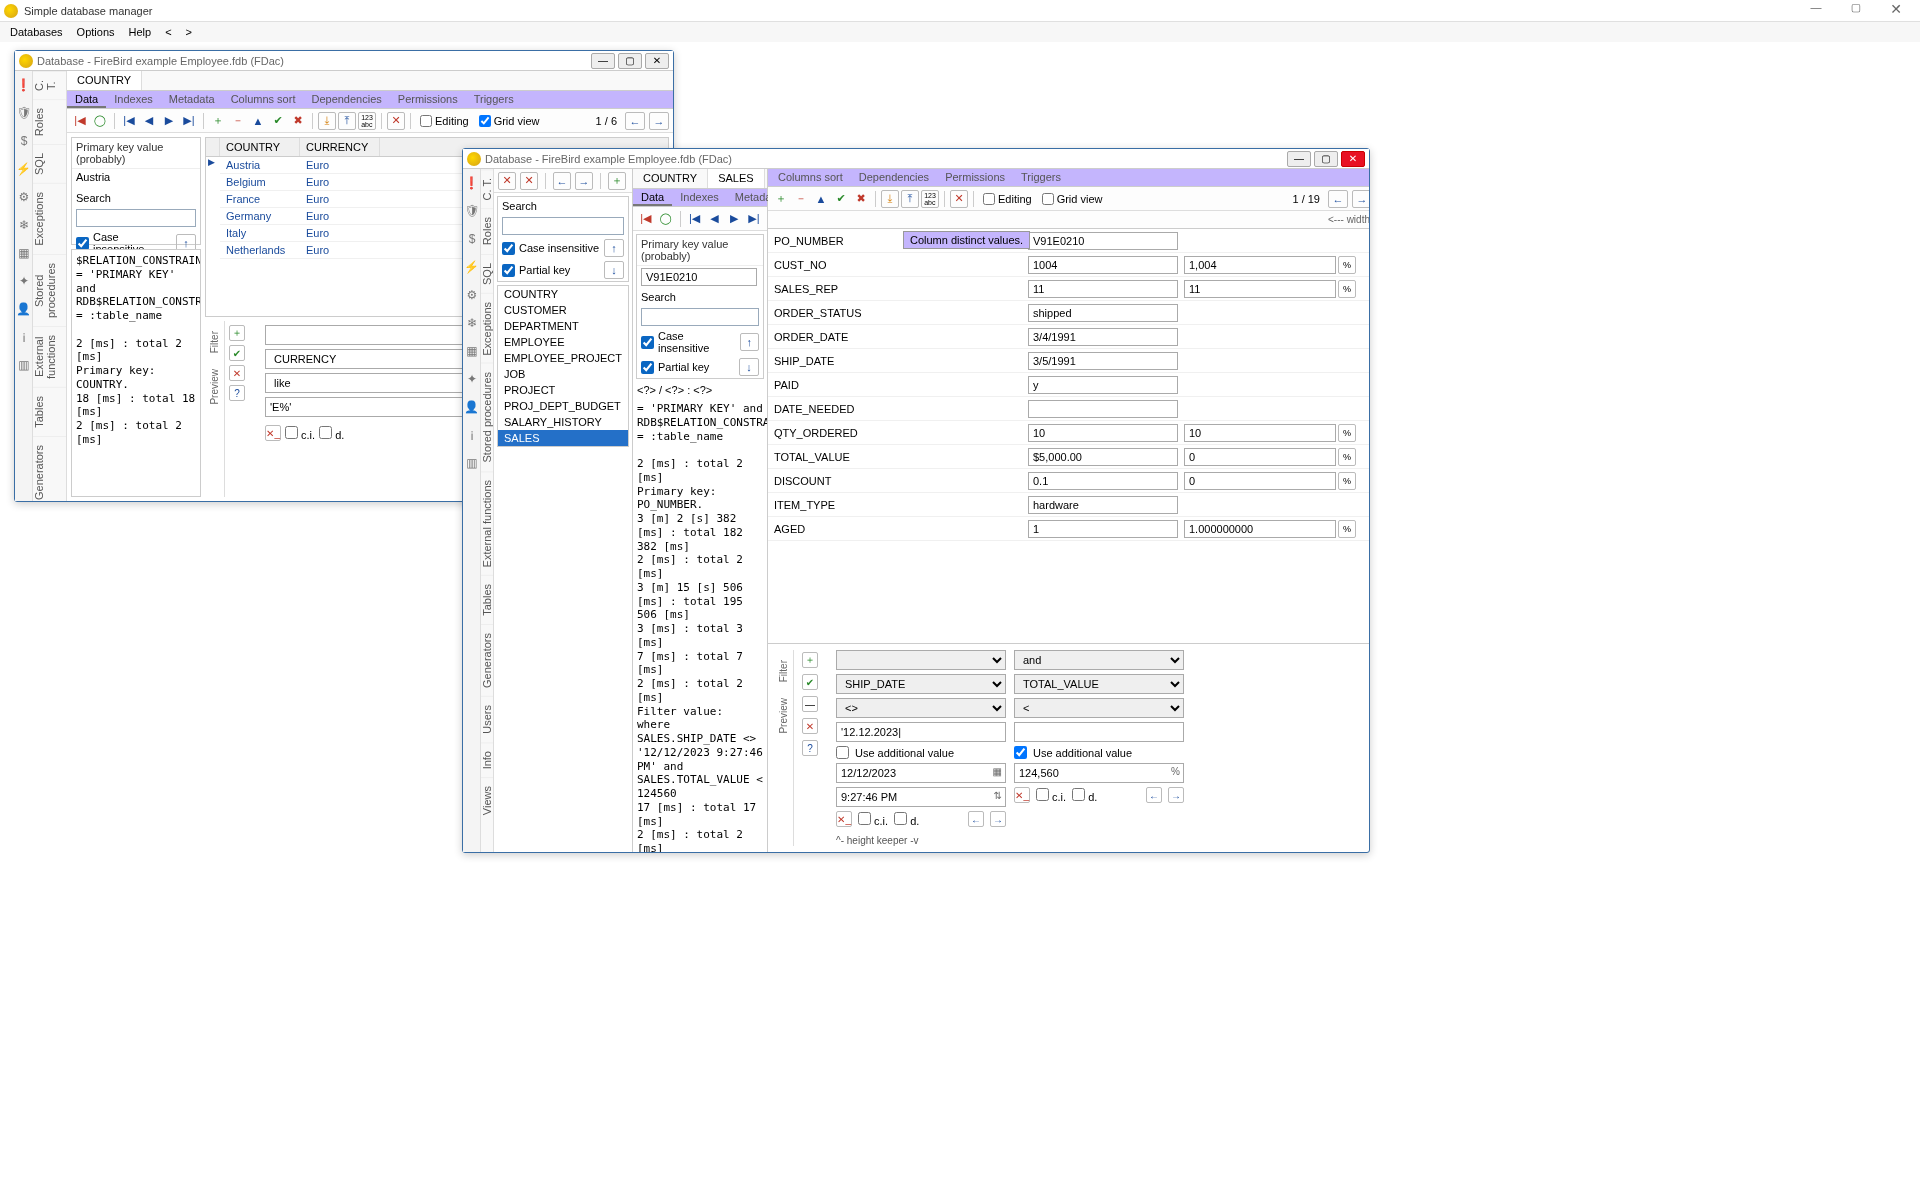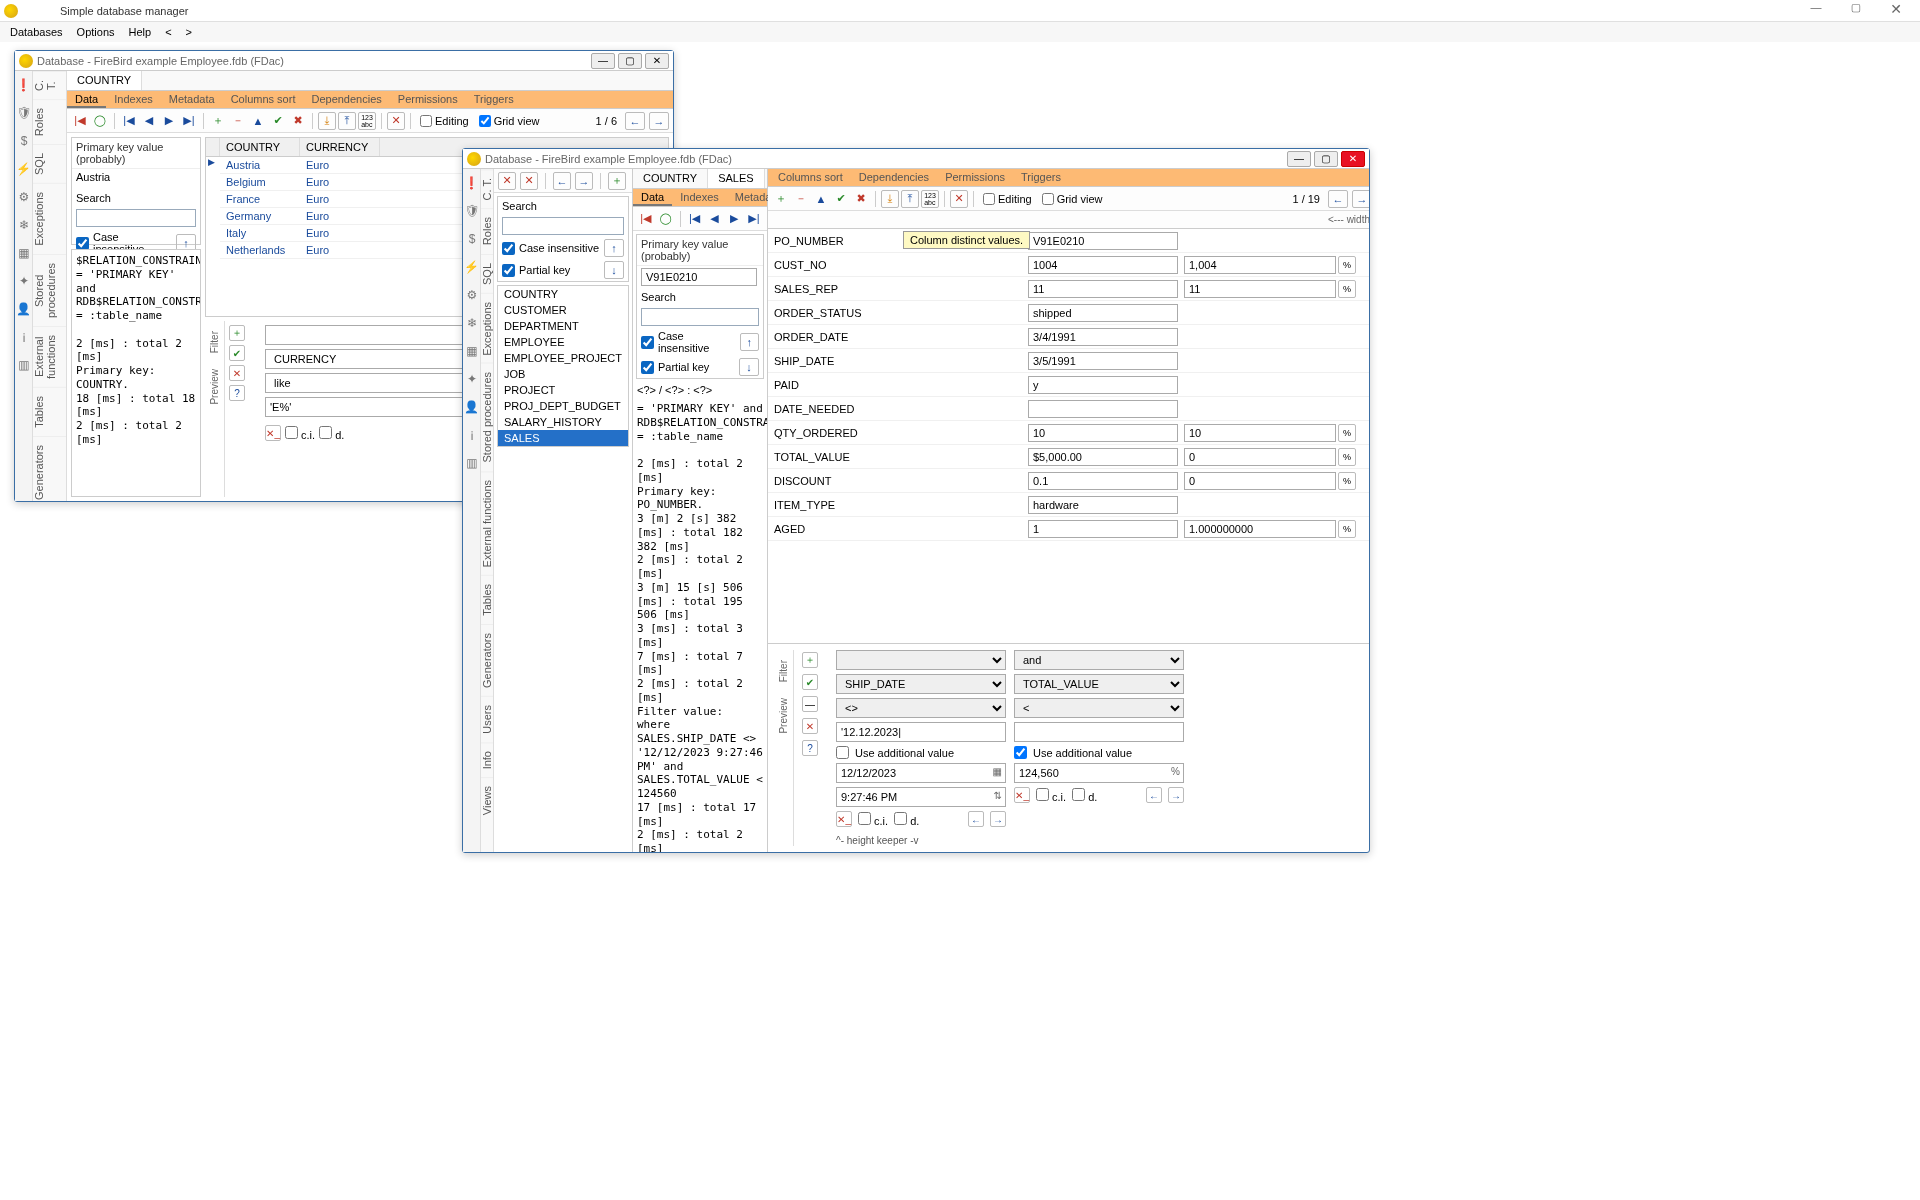--- a/index.html
+++ b/index.html
@@ -2,21 +2,21 @@
 <html><head>
 <meta charset="utf-8">
 <style>
 * { box-sizing: border-box; margin: 0; padding: 0; font-family: "Segoe UI", Tahoma, sans-serif; font-size: 11px; }
 body { width: 1920px; height: 1200px; background: #fff; overflow: hidden; position: relative; }
 
 
 .app-window { width: 1920px; height: 1200px; display: flex; flex-direction: column; }
 .titlebar { height: 22px; display: flex; align-items: center; padding: 0 4px; background: #fff; border-bottom: 1px solid #e0e0e0; }
 .titlebar .app-icon { width: 14px; height: 14px; margin-right: 6px; background: radial-gradient(circle at 40% 40%, #ffd700, #d4a017); border-radius: 50%; }
-.titlebar .title { flex: 1; color: #333; margin-left: 36px; }
+.titlebar .title { flex: 1; color: #333; }
 .titlebar .wbtn { width: 40px; height: 20px; text-align: center; color: #666; cursor: pointer; }
 .titlebar .wbtn.close { font-size: 14px; }
 .menubar { height: 20px; display: flex; align-items: center; padding: 0 4px; gap: 2px; background: #f7f7f7; }
 .menubar span { padding: 2px 6px; cursor: pointer; }
 .app-body { flex: 1; position: relative; background: #fff; }
 
 
 .mdi { position: absolute; background: #fff; border: 1px solid #3a6ea5; border-radius: 3px; display: flex; flex-direction: column; box-shadow: 0 2px 8px rgba(0,0,0,0.2); }
 .mdi-title { height: 20px; background: #fff; display: flex; align-items: center; padding: 0 4px; border-bottom: 1px solid #ccc; }
 .mdi-title .t-icon { width: 14px; height: 14px; margin-right: 4px; background: radial-gradient(circle at 40% 40%, #ffd700, #d4a017); border-radius: 50%; }
@@ -30,21 +30,21 @@
 .vstrip .vi { width: 18px; height: 28px; display: flex; align-items: center; justify-content: center; font-size: 12px; color: #777; }
 .vtabs { width: 34px; background: #f8f8f8; border-right: 1px solid #ddd; display: flex; flex-direction: column; }
 .vtab { writing-mode: vertical-rl; transform: rotate(180deg); text-align: center; padding: 8px 0; color: #555; cursor: pointer; border-bottom: 1px solid #eee; }
 
 
 .tabs-row { height: 20px; display: flex; border-bottom: 1px solid #ccc; background: #f9f9f9; }
 .tab { padding: 3px 10px; border-right: 1px solid #ddd; cursor: pointer; font-size: 11px; }
 .tab.active { background: #fff; font-weight: normal; color: #000; }
 
 
-.subtabs { height: 18px; display: flex; background: #fdba74; border-bottom: 1px solid #ccc; }
+.subtabs { height: 18px; display: flex; background: #c4b5fd; border-bottom: 1px solid #ccc; }
 .subtab { padding: 2px 8px; cursor: pointer; font-size: 11px; color: #555; }
 .subtab.active { color: #000; border-bottom: 2px solid #777; }
 
 
 .toolbar { height: 24px; display: flex; align-items: center; padding: 0 4px; gap: 2px; background: #fdfdfd; border-bottom: 1px solid #ddd; }
 .tbtn { width: 18px; height: 18px; border: 1px solid transparent; display: inline-flex; align-items: center; justify-content: center; cursor: pointer; font-size: 11px; border-radius: 2px; }
 .tbtn.box { border: 1px solid #bbb; }
 .sep { width: 1px; height: 16px; background: #ccc; margin: 0 3px; }
 .tcheck { display: inline-flex; align-items: center; gap: 3px; margin: 0 4px; }
 .tcheck input { width: 12px; height: 12px; }
@@ -108,21 +108,21 @@
 .filters2 { display: flex; gap: 8px; padding: 6px; border-top: 1px solid #ccc; }
 .fcol { width: 170px; display: flex; flex-direction: column; gap: 4px; }
 .fcol select, .fcol input[type=text] { height: 20px; border: 1px solid #aaa; padding: 0 4px; width: 100%; }
 .fcol .dtwrap { position: relative; }
 .fcol .dtwrap input { width: 100%; height: 20px; border: 1px solid #aaa; padding: 0 18px 0 4px; }
 .fcol .dtwrap .dicon { position: absolute; right: 4px; top: 3px; font-size: 10px; color: #666; }
 .frow-flags { display: flex; gap: 6px; align-items: center; }
 .hk { font-size: 10px; color: #555; padding-top: 4px; }
 
 
-.tooltip { position: absolute; background: #fef9c3; border: 1px solid #999; padding: 2px 6px; font-size: 11px; }
+.tooltip { position: absolute; background: #c4b5fd; border: 1px solid #999; padding: 2px 6px; font-size: 11px; }
 
 
 .c-red { color: #c0392b; }
 .c-green { color: #2a8a2a; }
 .c-blue { color: #1a4b9c; }
 .c-orange { color: #d17a00; }
 .c-gray { color: #888; }
 </style>
 </head>
 <body>

